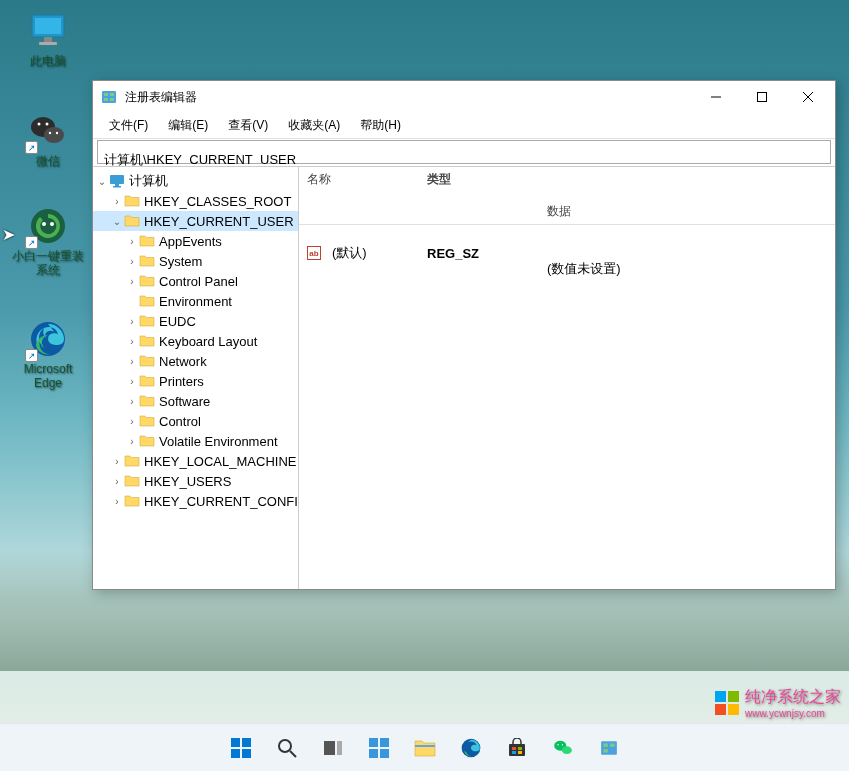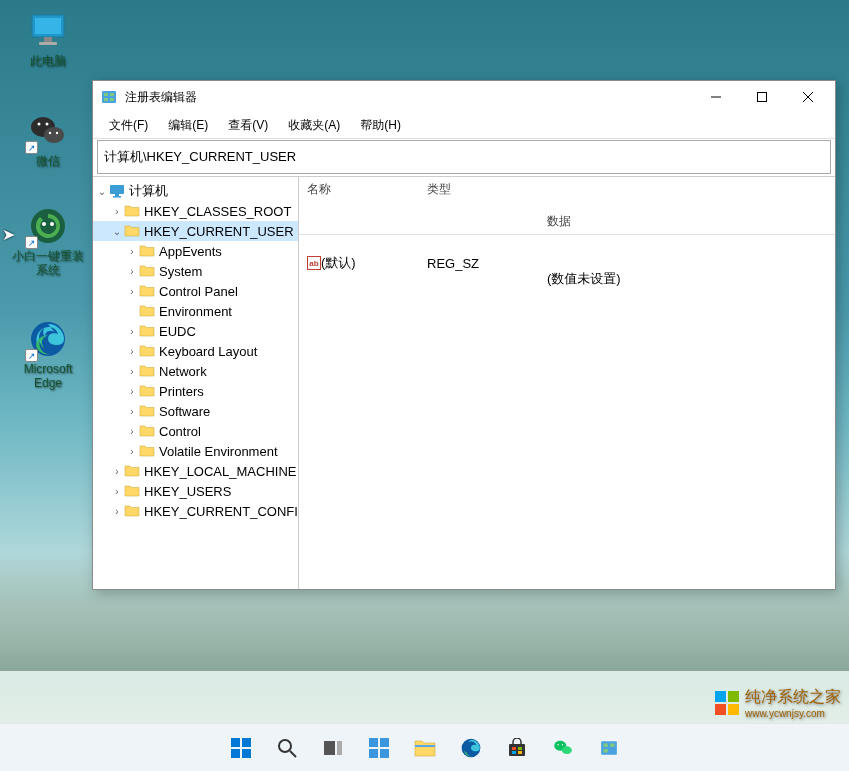--- a/index.html
+++ b/index.html
@@ -12,42 +12,42 @@
 .arrow-overlay { position:absolute; bottom:-2px; left:-2px; width:13px; height:13px; background:#fff; border:1px solid #888; border-radius:2px; display:flex; align-items:center; justify-content:center; font-size:9px; color:#0066cc;}
 .cursor-arrow { position:absolute; top:225px; left:2px; color:#fff; font-size:16px; filter:drop-shadow(0 0 1px #000);}
 
 .window { position: absolute; top: 80px; left: 92px; width: 744px; height: 510px; background: #fff; border: 1px solid #8a8a8a; box-shadow: 3px 3px 12px rgba(0,0,0,0.25); display: flex; flex-direction: column; }
 .titlebar { height: 32px; display: flex; align-items: center; padding: 0 4px 0 8px; }
 .titlebar .app-icon { width: 16px; height: 16px; margin-right: 8px; }
 .titlebar .title { font-size: 12px; flex: 1; }
 .win-btn { width: 46px; height: 30px; display:flex; align-items:center; justify-content:center; cursor:pointer; }
 .menubar { height: 26px; display: flex; align-items: center; padding: 0 6px; font-size: 12px; border-bottom: 1px solid #e0e0e0;}
 .menubar span { padding: 3px 10px; cursor:pointer; }
-.addressbar { height: 24px; border: 1px solid #aaa; margin: 1px 4px 2px 4px; padding: 16px 6px; font-size: 13px; display:flex; align-items:center; background:#fff; }
+.addressbar { height: 24px; border: 1px solid #aaa; margin: 1px 4px 2px 4px; padding: 10px 6px; font-size: 13px; display:flex; align-items:flex-start; background:#fff; }
 .content { flex: 1; display: flex; border-top:1px solid #ccc; min-height:0;}
 .tree-pane { width: 206px; border-right: 1px solid #ccc; overflow: auto; padding-top: 4px; font-size: 13px; }
 .value-pane { flex: 1; overflow:auto; font-size: 13px; }
 .value-header { display:flex; border-bottom:1px solid #e0e0e0; padding:4px 0 4px 8px; font-size:12px; color:#444;}
 .col-name { width:120px; }
-.col-type { width:120px; }
+.col-type { width:120px;font-weight:bold; }
 .col-data { flex:1;margin-top:32px; }
 .value-row { display:flex; padding:3px 0 3px 8px; align-items:center;}
-.value-row .col-name { display:flex; align-items:center; gap:0;}
+.value-row .col-name { display:flex; align-items:center; gap:11px;}
 .reg-sz-icon { width:14px; height:14px; background:#fff; border:1px solid #c04030; display:inline-flex; align-items:center; justify-content:center; font-size:8px; color:#c04030; font-weight:bold;}
 .tree-row { display:flex; align-items:center; height:20px; cursor:pointer; white-space:nowrap; padding-right:4px;}
 .tree-row.selected { background:#cce8ff; }
 .expander { width:14px; display:inline-flex; justify-content:center; font-size:10px; color:#666; flex-shrink:0;}
 .tree-icon { width:16px; height:14px; margin-right:4px; flex-shrink:0;}
 .tree-label { font-size:13px; }
 .folder-svg { fill:#ffd868; stroke:#c9a227; stroke-width:0.5;}
 .computer-svg rect{ fill:#3b9dd6; }
 
 .taskbar { position:absolute; bottom:0; left:0; right:0; height:48px; background:rgba(240,244,249,0.9); backdrop-filter:blur(10px); display:flex; align-items:center; justify-content:center; gap:6px; border-top:1px solid rgba(0,0,0,0.05);}
 .tb-item { width:40px; height:40px; display:flex; align-items:center; justify-content:center; border-radius:4px; cursor:pointer;}
-.watermark { position:absolute; bottom:52px; right:8px; display:flex; align-items:center; gap:6px; color:#a16207; font-size:16px; font-weight:500; text-shadow:1px 1px 3px rgba(0,0,0,0.5);}
+.watermark { position:absolute; bottom:52px; right:8px; display:flex; align-items:center; gap:6px; color:#ec4899; font-size:16px; font-weight:500; text-shadow:1px 1px 3px rgba(0,0,0,0.5);}
 .watermark .sub { font-size:10px; }
 .wm-logo { width:24px; height:24px; display:grid; grid-template-columns:1fr 1fr; grid-template-rows:1fr 1fr; gap:2px;}
 .wm-logo div:nth-child(1){background:#00a4ef;} .wm-logo div:nth-child(2){background:#7fba00;} .wm-logo div:nth-child(3){background:#f25022;} .wm-logo div:nth-child(4){background:#ffb900;}
 </style>
 </head>
 <body>
 
 <div class="wallpaper-horizon"></div>
 <div class="desktop">
 

